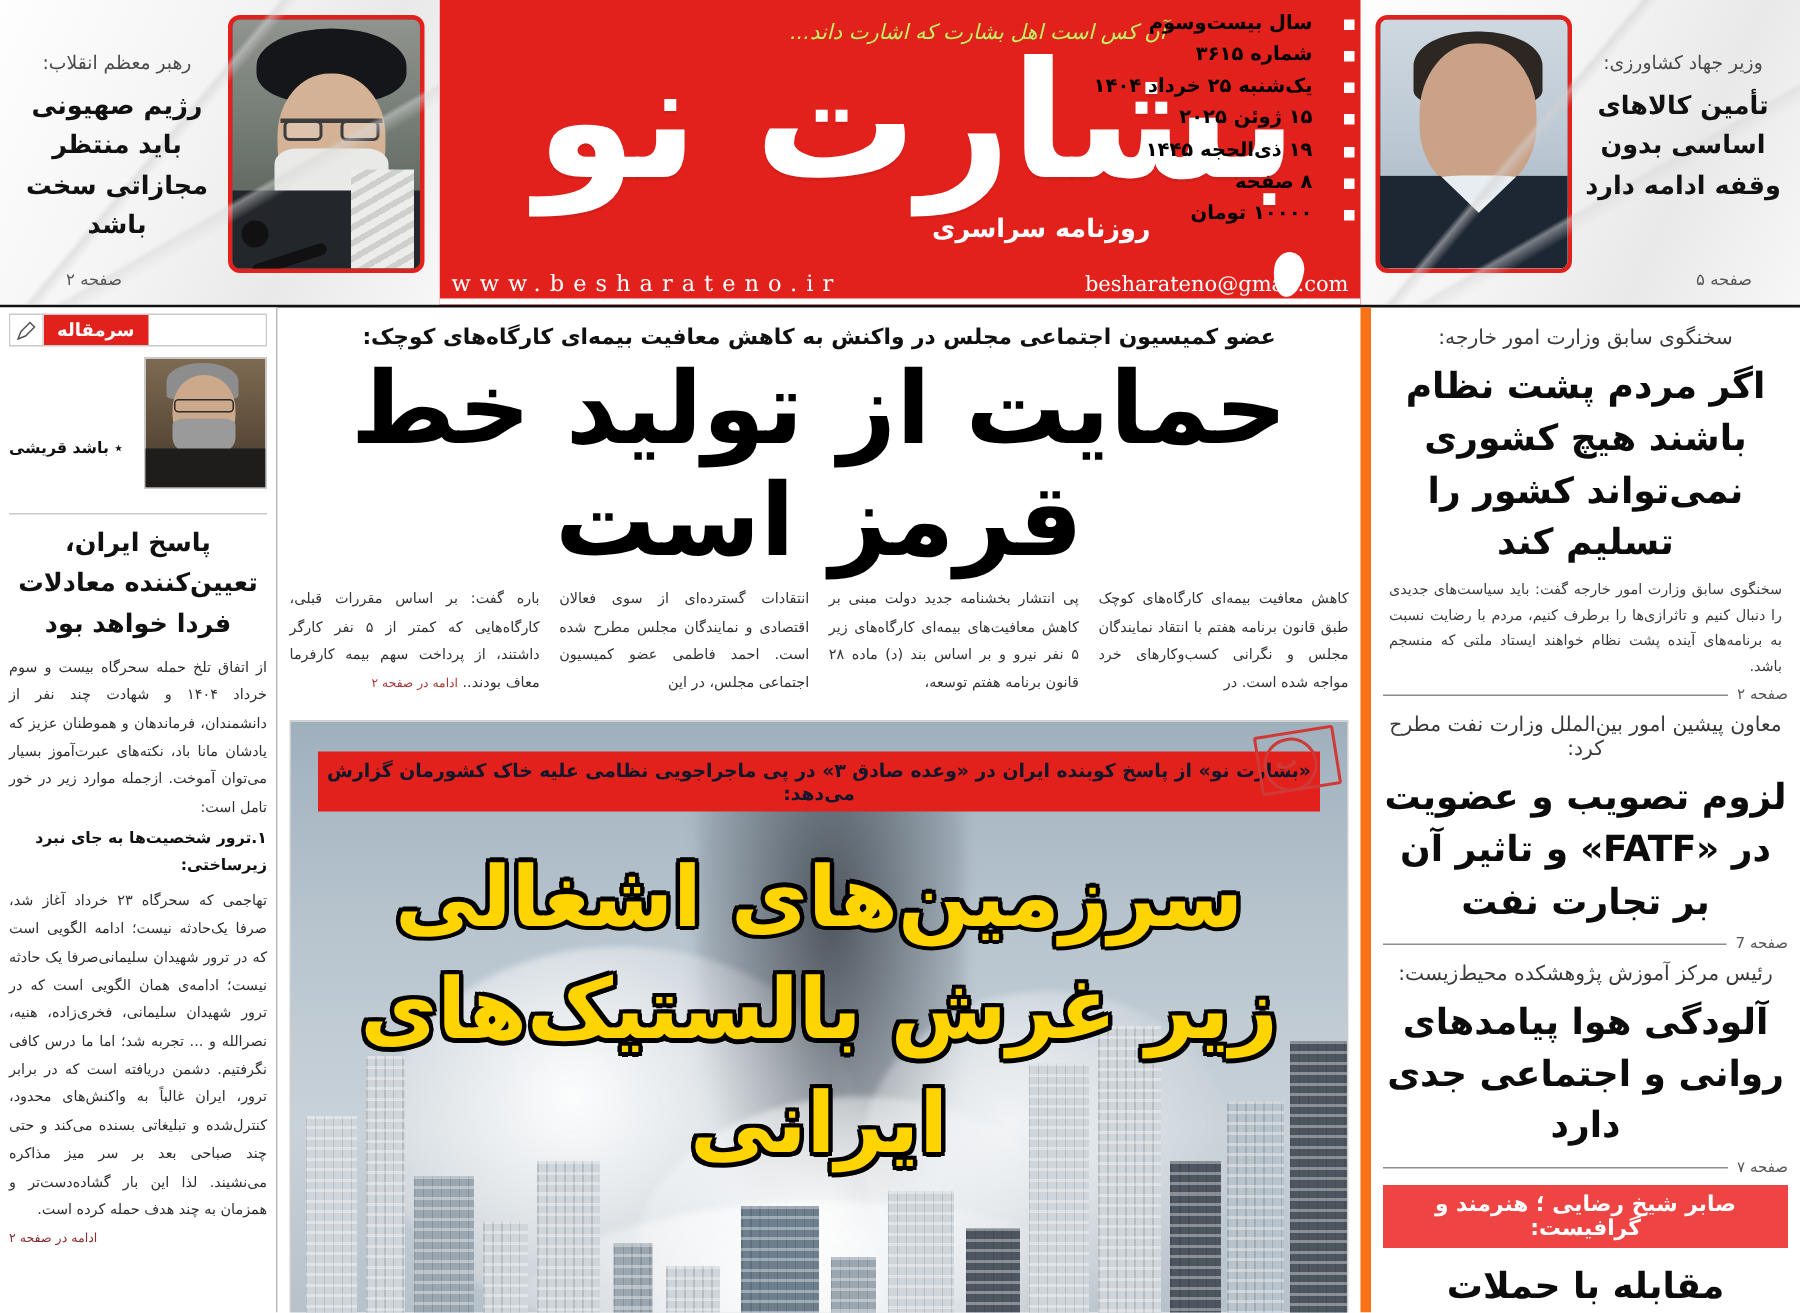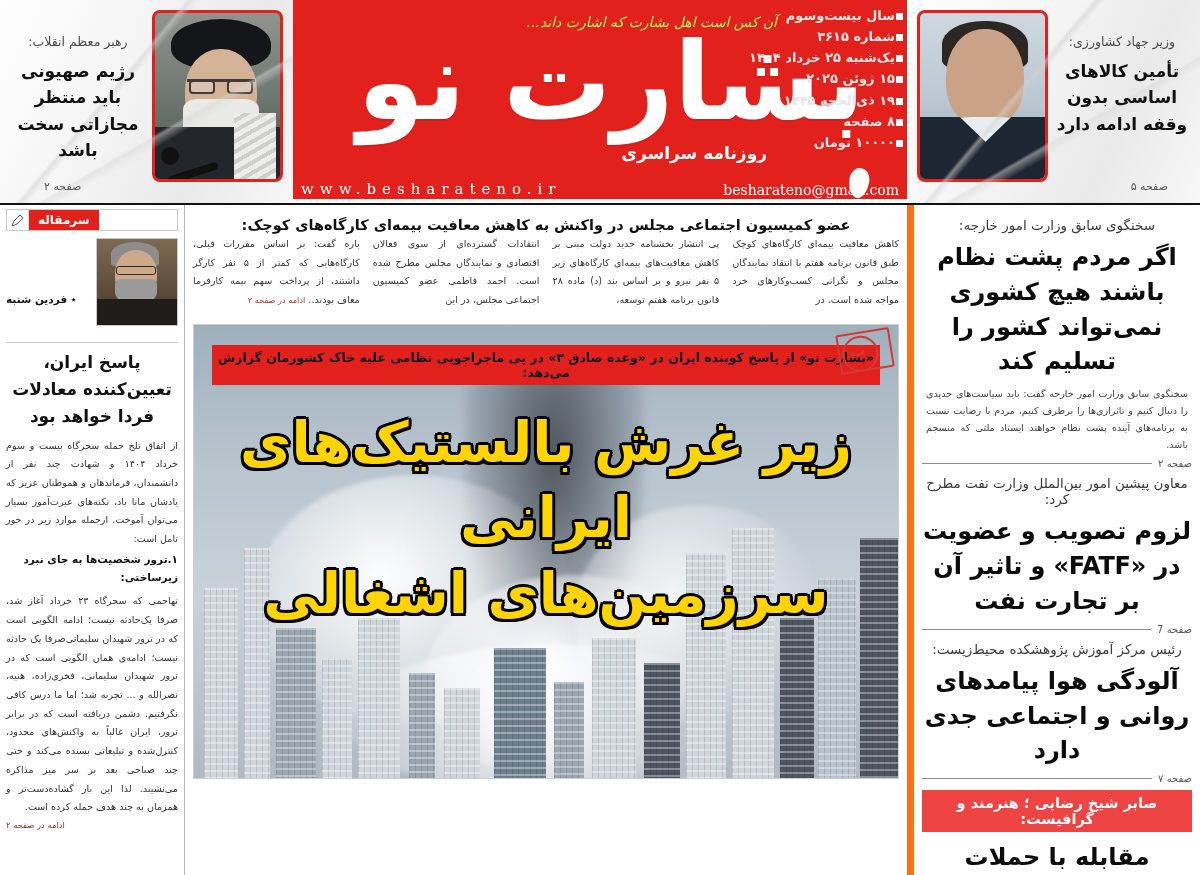--- a/index.html
+++ b/index.html
@@ -132,22 +132,22 @@
     position: absolute; right: 130px; top: 14px;
     font-size: 14px; color: #bef264; font-style: italic;
     letter-spacing: .4px; white-space: nowrap;
   }
   .infolist {
     position: absolute; right: 4px; top: 9px;
     width: 126px;
     list-style: none;
   }
   .infolist li {
-    font-size: 13px; color: #e5e5e5; font-weight: bold;
-    text-align: right; padding-right: 8px; line-height: 1.05;
+    font-size: 13px; color: #000000; font-weight: bold;
+    text-align: right; padding-right: 28px; line-height: 1.05;
     margin-bottom: 7.5px; position: relative; white-space: nowrap;
   }
   .infolist li::before {
     content: ""; position: absolute; right: 0; top: 4px;
     width: 7px; height: 7px; background: #fff;
   }
   .urlbar {
     position: absolute; left: 0; right: 0; bottom: 5px;
     height: 26px; display: flex; align-items: flex-end;
     justify-content: space-between; padding: 0 8px;
@@ -433,20 +433,21 @@
       <div class="lstory">
         <div class="redbanner">صابر شیخ رضایی ؛ هنرمند و گرافیست:</div>
         <div class="lhead">مقابله با حملات اسرائیل هوشمندی رسانه‌ای و هنری می طلبد</div>
 
       </div>
     </div>
 
     <div class="col-mid">
 
       <div class="mid-kicker">عضو کمیسیون اجتماعی مجلس در واکنش به کاهش معافیت بیمه‌ای کارگاه‌های کوچک:</div>
+      <div class="mid-head">حمایت از تولید خط قرمز است</div>
 
       <div class="mid-cols">
         <div class="c">کاهش معافیت بیمه‌ای کارگاه‌های کوچک طبق قانون برنامه هفتم با انتقاد نمایندگان مجلس و نگرانی کسب‌وکارهای خرد مواجه شده است. در</div>
         <div class="c">پی انتشار بخشنامه جدید دولت مبنی بر کاهش معافیت‌های بیمه‌ای کارگاه‌های زیر ۵ نفر نیرو و بر اساس بند (د) ماده ۲۸ قانون برنامه هفتم توسعه،</div>
         <div class="c">انتقادات گسترده‌ای از سوی فعالان اقتصادی و نمایندگان مجلس مطرح شده است. احمد فاطمی عضو کمیسیون اجتماعی مجلس، در این</div>
         <div class="c">
           <span>باره گفت: بر اساس مقررات قبلی، کارگاه‌هایی که کمتر از ۵ نفر کارگر داشتند، از پرداخت سهم بیمه کارفرما معاف بودند..</span>
           <span class="cont">ادامه در صفحه ۲</span>
         </div>
       </div>
@@ -478,22 +479,22 @@
 
         <div class="hero-stamp">
           <div class="frame"></div>
           <div class="circ"></div>
           <div class="mark">ب</div>
         </div>
 
         <div class="hero-redbar">«بشارت نو» از پاسخ کوبنده ایران در «وعده صادق ۳» در پی ماجراجویی نظامی علیه خاک کشورمان گزارش می‌دهد:</div>
 
         <div class="hero-title">
+          <div>سرزمین‌های اشغالی</div>
           <div>زیر غرش بالستیک‌های ایرانی</div>
-          <div>سرزمین‌های اشغالی</div>
         </div>
 
       </div>
     </div>
 
     <div class="col-right">
 
       <div class="srheader">
         <div class="blank"></div>
         <div class="label">سرمقاله</div>
@@ -508,21 +509,21 @@
         <div class="author-photo">
           <div class="face f-author">
             <div class="bg"></div>
             <div class="hair"></div>
             <div class="head"></div>
             <div class="glass"></div>
             <div class="beard"></div>
             <div class="coat"></div>
           </div>
         </div>
-        <div class="author-name">٭ فردین شنبه</div>
+        <div class="author-name">٭ باشد قریشی</div>
       </div>
 
       <div class="sr-title">پاسخ ایران، تعیین‌کننده معادلات فردا خواهد بود</div>
       <div class="sr-body">از اتفاق تلخ حمله سحرگاه بیست و سوم خرداد ۱۴۰۴ و شهادت چند نفر از دانشمندان، فرماندهان و هموطنان عزیز که یادشان مانا باد، نکته‌های عبرت‌آموز بسیار می‌توان آموخت. ازجمله موارد زیر در خور تامل است:</div>
       <div class="sr-sub">۱.ترور شخصیت‌ها به جای نبرد زیرساختی:</div>
       <div class="sr-body">تهاجمی که سحرگاه ۲۳ خرداد آغاز شد، صرفا یک‌حادثه نیست؛ ادامه الگویی است که در ترور شهیدان سلیمانی‌صرفا یک حادثه نیست؛ ادامه‌ی همان الگویی است که در ترور شهیدان سلیمانی، فخری‌زاده، هنیه، نصرالله و ... تجربه شد؛ اما ما درس کافی نگرفتیم. دشمن دریافته است که در برابر ترور، ایران غالباً به واکنش‌های محدود، کنترل‌شده و تبلیغاتی بسنده می‌کند و حتی چند صباحی بعد بر سر میز مذاکره می‌نشیند. لذا این بار گشاده‌دست‌تر و همزمان به چند هدف حمله کرده است.</div>
       <div class="sr-cont">ادامه در صفحه ۲</div>
     </div>
   </div>
 </div>

